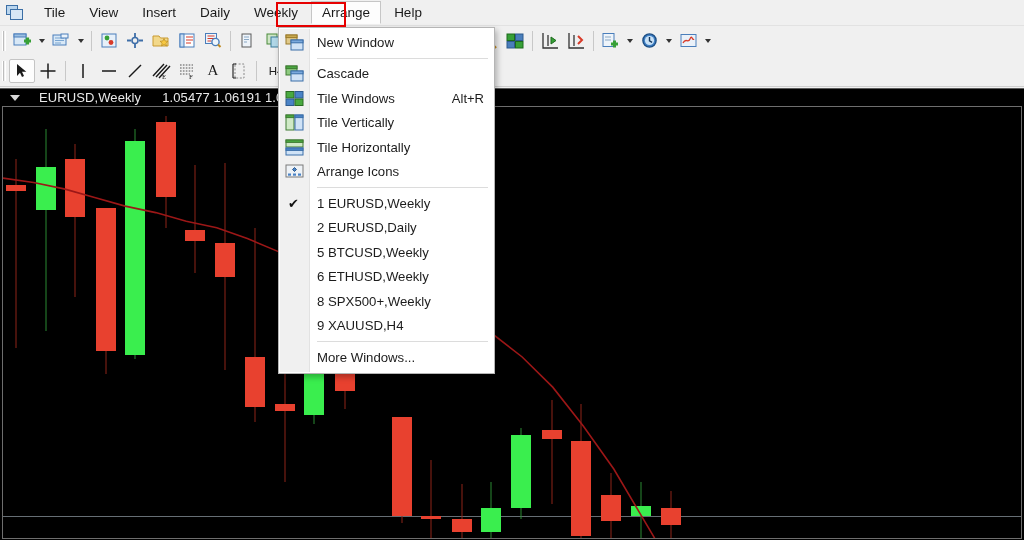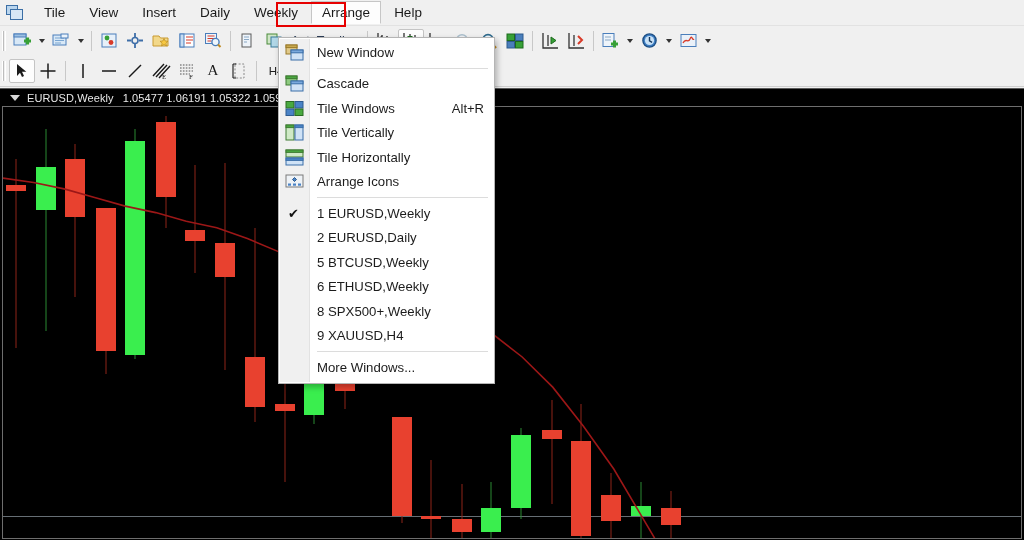--- a/index.html
+++ b/index.html
@@ -99,21 +99,21 @@
   
   .chart-wrap {
     position: absolute; left: 0; top: 88px; width: 1024px; height: 452px;
     background: #000;
     border-top: 1px solid #5a5a5a;
   }
   .chart-titlebar {
     position: absolute; left: 0; top: 0; width: 1024px; height: 17px;
     display: flex; align-items: center;
     background: #000; color: #e9e9e9;
-    font-size: 11px; padding-left: 4px;
+    font-size: 13px; padding-left: 4px; gap: 12px;
   }
   .chart-titlebar .tri {
     width: 0; height: 0; margin: 0 7px 0 6px;
     border-left: 5px solid transparent; border-right: 5px solid transparent;
     border-top: 6px solid #d8d8d8;
   }
   .chart-title-txt { letter-spacing: .1px; }
   .chart-ohlc { margin-left: 9px; letter-spacing: .1px; }
 
   .chart-frame {
@@ -128,21 +128,21 @@
     position: absolute; left: 0; width: 100%; height: 1px;
     background: #666e74;
   }
   .candle { position: absolute; }
   .candle .wick { position: absolute; width: 1px; left: 50%; transform: translateX(-50%); }
   .candle .body { position: absolute; left: 0; width: 100%; min-height: 2px; }
   .ma-svg { position: absolute; left: 0; top: 0; overflow: visible; }
 
   
   .dropdown {
-    position: absolute; left: 278px; top: 37px;
+    position: absolute; left: 278px; top: 27px;
     width: 217px;
     background: #fff;
     border: 1px solid #b5b5b5;
     box-shadow: 2px 3px 6px rgba(0,0,0,.28);
     z-index: 50;
     padding: 2px 0 3px 0;
   }
   .dd-gutter {
     position: absolute; left: 1px; top: 1px; bottom: 1px; width: 30px;
     background: #f0f0f0; border-right: 1px solid #e2e2e2;

